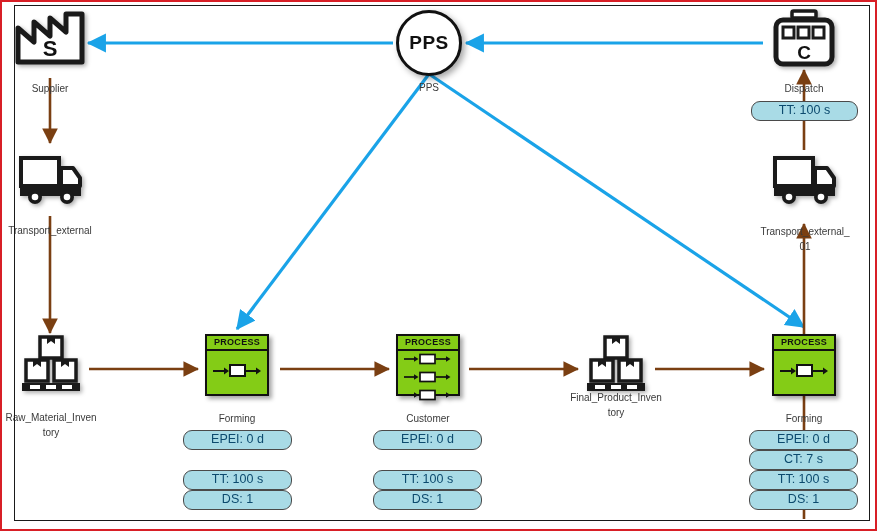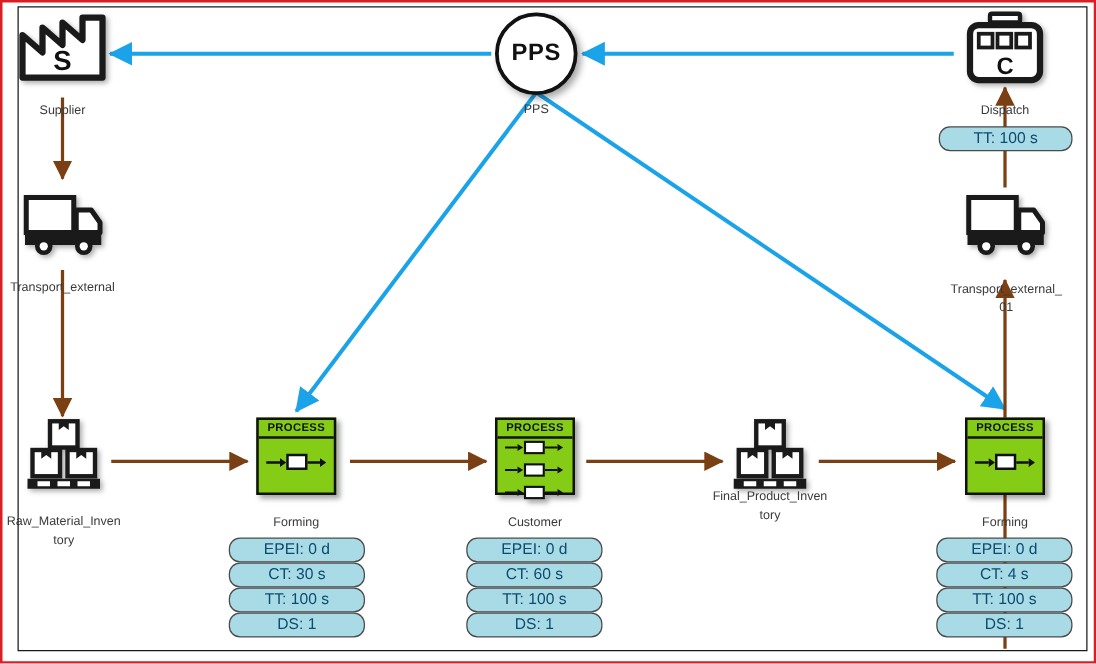--- a/index.html
+++ b/index.html
@@ -212,21 +212,20 @@
           <path d="M13 5.5 L18 9 L13 12.5 z" fill="#111"></path>
           <rect x="19" y="3" width="15" height="11" fill="#fff" stroke="#111" stroke-width="2"></rect>
           <line x1="35" y1="9" x2="45" y2="9" stroke="#111" stroke-width="2"></line>
           <path d="M45 5.5 L50 9 L45 12.5 z" fill="#111"></path>
         </svg>
       </span>
     </div>
   </div>
   <div class="node-label" style="left:187px; top:411px; width:100px;">Forming</div>
   <div class="badge" style="left:183px; top:430px; width:109px;">EPEI: 0 d</div>
-  <div class="badge" style="left:183px; top:450px; width:109px;">CT: 30 s</div>
   <div class="badge" style="left:183px; top:470px; width:109px;">TT: 100 s</div>
   <div class="badge" style="left:183px; top:490px; width:109px;">DS: 1</div>
 
   <div class="proc-box" style="left:396px; top:334px; width:64px; height:62px;">
     <div class="proc-head">PROCESS</div>
     <div class="proc-body">
       <span class="proc-row">
         <svg width="52" height="12" viewBox="0 0 52 12">
           <line x1="2" y1="6" x2="12" y2="6" stroke="#111" stroke-width="1.7"></line>
           <path d="M12 3.2 L16.5 6 L12 8.8 z" fill="#111"></path>
@@ -250,21 +249,20 @@
           <path d="M12 3.2 L16.5 6 L12 8.8 z" fill="#111"></path>
           <rect x="18" y="1.5" width="15" height="9" fill="#fff" stroke="#111" stroke-width="1.7"></rect>
           <line x1="34" y1="6" x2="44" y2="6" stroke="#111" stroke-width="1.7"></line>
           <path d="M44 3.2 L48.5 6 L44 8.8 z" fill="#111"></path>
         </svg>
       </span>
     </div>
   </div>
   <div class="node-label" style="left:378px; top:411px; width:100px;">Customer</div>
   <div class="badge" style="left:373px; top:430px; width:109px;">EPEI: 0 d</div>
-  <div class="badge" style="left:373px; top:450px; width:109px;">CT: 60 s</div>
   <div class="badge" style="left:373px; top:470px; width:109px;">TT: 100 s</div>
   <div class="badge" style="left:373px; top:490px; width:109px;">DS: 1</div>
 
   <div class="icon" style="left:583px; top:334px; width:66px; height:62px;">
     <svg width="66" height="62" viewBox="0 0 66 62">
       <rect x="22" y="3" width="22" height="21" fill="#fff" stroke="#1a1a1a" stroke-width="3.5"></rect>
       <path d="M29 3 L29 10 L33 7 L37 10 L37 3" fill="#1a1a1a"></path>
       <rect x="8" y="26" width="22" height="21" fill="#fff" stroke="#1a1a1a" stroke-width="3.5"></rect>
       <path d="M15 26 L15 33 L19 30 L23 33 L23 26" fill="#1a1a1a"></path>
       <rect x="36" y="26" width="22" height="21" fill="#fff" stroke="#1a1a1a" stroke-width="3.5"></rect>
@@ -287,19 +285,19 @@
           <path d="M13 5.5 L18 9 L13 12.5 z" fill="#111"></path>
           <rect x="19" y="3" width="15" height="11" fill="#fff" stroke="#111" stroke-width="2"></rect>
           <line x1="35" y1="9" x2="45" y2="9" stroke="#111" stroke-width="2"></line>
           <path d="M45 5.5 L50 9 L45 12.5 z" fill="#111"></path>
         </svg>
       </span>
     </div>
   </div>
   <div class="node-label" style="left:754px; top:411px; width:100px;">Forming</div>
   <div class="badge" style="left:749px; top:430px; width:109px;">EPEI: 0 d</div>
-  <div class="badge" style="left:749px; top:450px; width:109px;">CT: 4 s</div>
+  <div class="badge" style="left:749px; top:450px; width:109px;">CT: 7 s</div>
   <div class="badge" style="left:749px; top:470px; width:109px;">TT: 100 s</div>
   <div class="badge" style="left:749px; top:490px; width:109px;">DS: 1</div>
 
   <div id="inner-frame"></div>
   <div id="outer-frame"></div>
 </div>
 
 </body></html>

